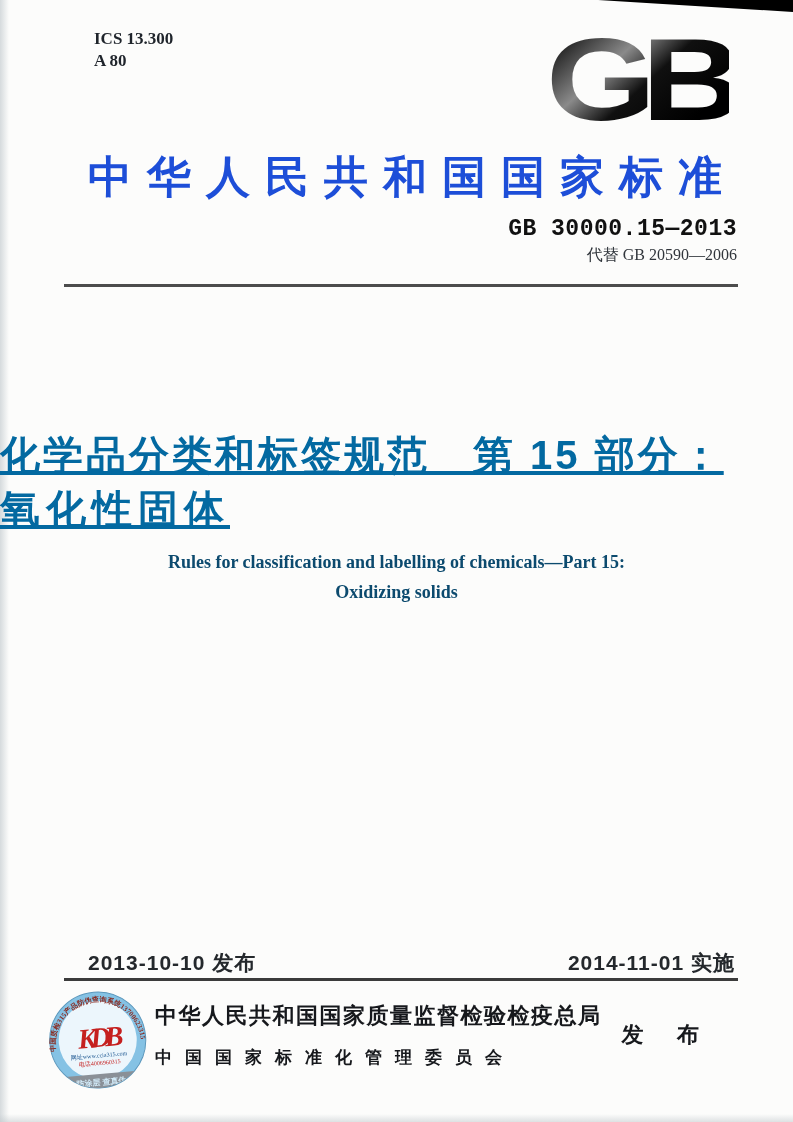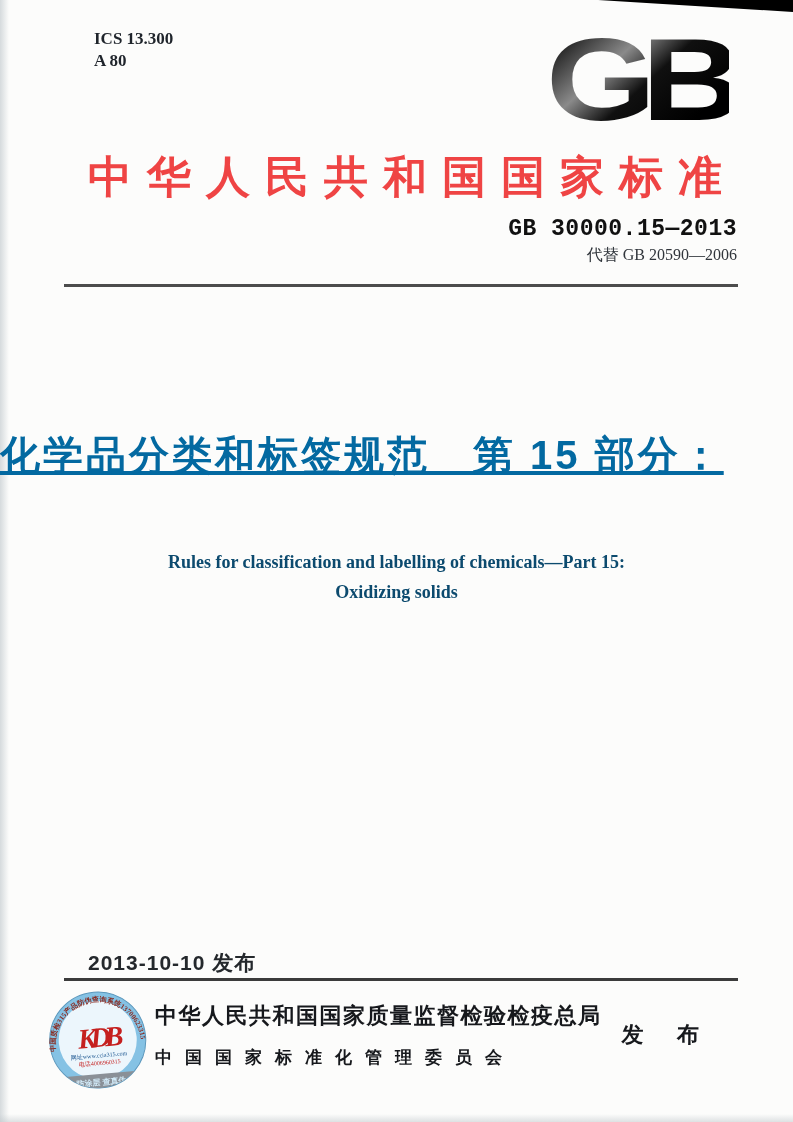--- a/index.html
+++ b/index.html
@@ -18,21 +18,21 @@
   .ics-block{position:absolute;left:94px;top:28px;color:#1f242b;
     font-family:"Liberation Serif",serif;font-weight:bold;font-size:17px;line-height:1.3;}
 
   .gb-logo{position:absolute;right:64px;top:22px;
     font-family:"Liberation Sans",sans-serif;font-weight:900;font-size:116px;line-height:1.0;
     letter-spacing:-12px;transform:scaleX(1.22);transform-origin:right top;color:#0d0d0d;
     background:linear-gradient(132deg,#1c1c1c 12%,#8a8a8a 36%,#101010 54%,#000 82%);
     -webkit-background-clip:text;background-clip:text;-webkit-text-fill-color:transparent;}
 
   .header-title{position:absolute;left:88px;top:148px;font-size:44px;font-weight:bold;
-    letter-spacing:15px;white-space:nowrap;color:#ef4444;font-family:Liberation Serif, serif;}
+    letter-spacing:15px;white-space:nowrap;color:#1d4ed8;font-family:Liberation Serif, serif;}
 
   .std-block{position:absolute;right:56px;top:216px;text-align:right;}
   .std-number{font-family:Liberation Mono, monospace;font-weight:bold;font-size:23px;
     color:#111;letter-spacing:.5px;}
   .std-replaces{font-size:16px;color:#30353b;margin-top:3px;font-family:"Liberation Serif",serif;}
 
   .rule-top{position:absolute;left:64px;top:284px;width:674px;height:3px;background:#4c4c4c;}
 
   .title-cn{position:absolute;left:0;width:100%;text-align:left;
     font-family:"Liberation Sans",sans-serif;font-weight:bold;color:#0369a1;text-decoration:underline;}
@@ -78,25 +78,27 @@
   <div class="header-title">中华人民共和国国家标准</div>
 
   <div class="std-block">
     <div class="std-number">GB 30000.15—2013</div>
     <div class="std-replaces">代替 GB 20590—2006</div>
   </div>
 
   <div class="rule-top"></div>
 
   <div class="title-cn title-cn-l1">化学品分类和标签规范　第 15 部分：</div>
+  <div class="title-cn title-cn-l2">氧化性固体</div>
 
   <div class="title-en title-en-l1">Rules for classification and labelling of chemicals—Part 15:</div>
   <div class="title-en title-en-l2">Oxidizing solids</div>
 
   <div class="date-issue date-text">2013-10-10 发布</div>
+  <div class="date-impl date-text">2014-11-01 实施</div>
 
   <div class="rule-bottom"></div>
 
   <div class="publisher">
     <div>
       <div class="pub-line1">中华人民共和国国家质量监督检验检疫总局</div>
       <div class="pub-line2">中国国家标准化管理委员会</div>
     </div>
     <div class="issue-label">发 布</div>
   </div>

